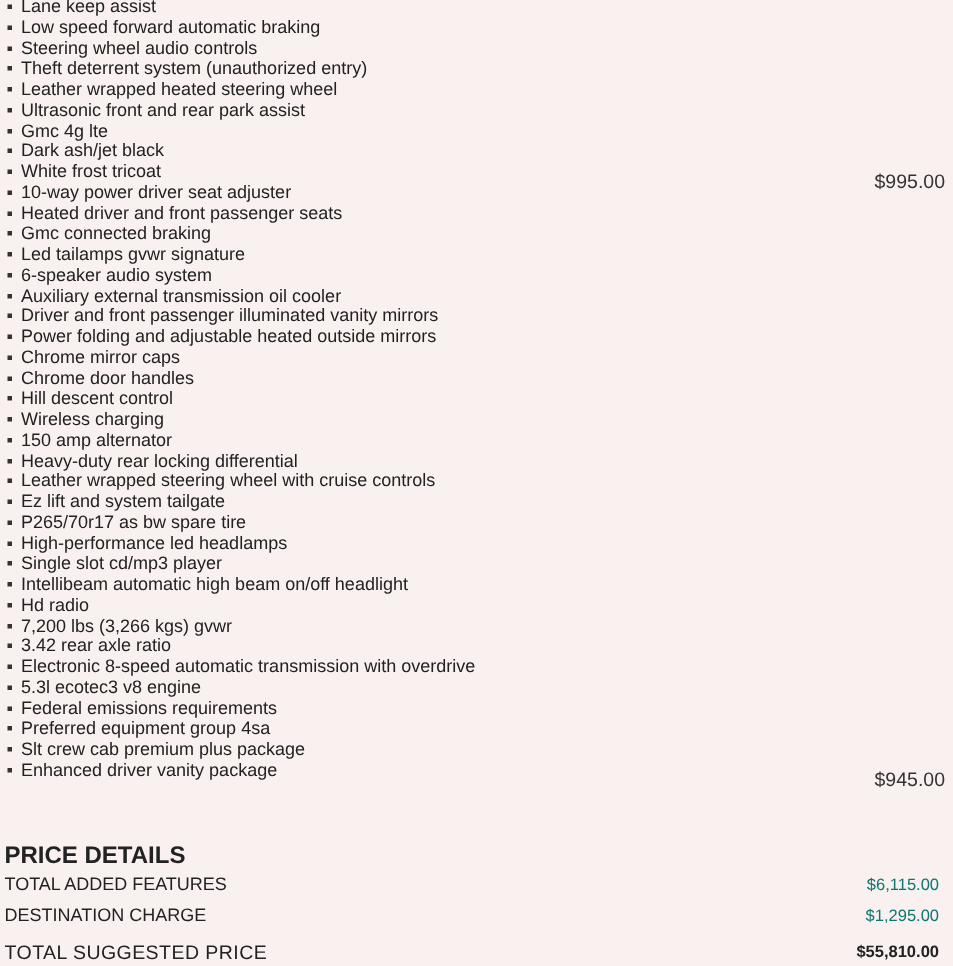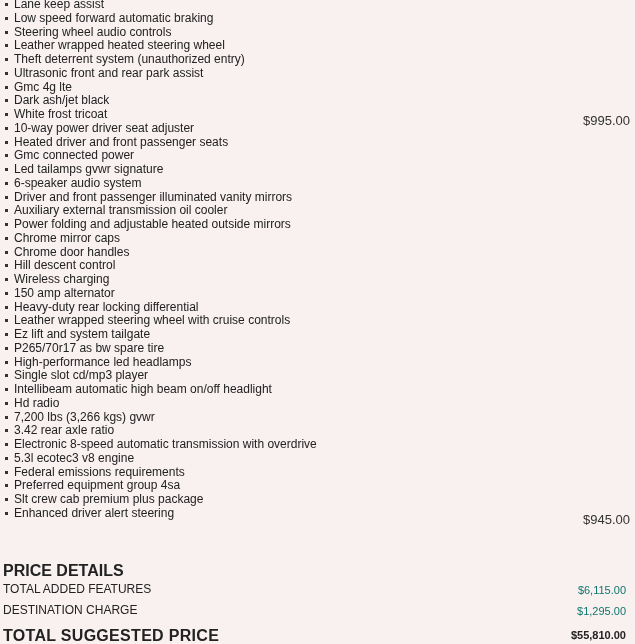--- a/index.html
+++ b/index.html
@@ -77,22 +77,22 @@
       white-space: nowrap;
     }
     .pd-value {
       position: absolute;
       right: 5px;
       top: 2px;
       font-size: 11px;
       color: #0f766e;
     }
     .pd-total .pd-label {
-      font-size: 16px;
-      font-weight: bold;
+      font-size: 13px;
+      font-weight: normal;
       letter-spacing: 0.3px;
     }
     .pd-total .pd-value {
       font-size: 11px;
       font-weight: bold;
       color: #222;
     }
   </style>
 </head>
 <body>
@@ -105,25 +105,25 @@
     <div class="feature-row">
       <span class="bullet"></span>
       <span class="feature-text">Low speed forward automatic braking</span>
     </div>
     <div class="feature-row">
       <span class="bullet"></span>
       <span class="feature-text">Steering wheel audio controls</span>
     </div>
     <div class="feature-row">
       <span class="bullet"></span>
+      <span class="feature-text">Theft deterrent system (unauthorized entry)</span>
+    </div>
+    <div class="feature-row">
+      <span class="bullet"></span>
       <span class="feature-text">Leather wrapped heated steering wheel</span>
-    </div>
-    <div class="feature-row">
-      <span class="bullet"></span>
-      <span class="feature-text">Theft deterrent system (unauthorized entry)</span>
     </div>
     <div class="feature-row">
       <span class="bullet"></span>
       <span class="feature-text">Ultrasonic front and rear park assist</span>
     </div>
     <div class="feature-row">
       <span class="bullet"></span>
       <span class="feature-text">Gmc 4g lte</span>
     </div>
     <div class="feature-row">
@@ -138,40 +138,40 @@
     <div class="feature-row">
       <span class="bullet"></span>
       <span class="feature-text">10-way power driver seat adjuster</span>
     </div>
     <div class="feature-row">
       <span class="bullet"></span>
       <span class="feature-text">Heated driver and front passenger seats</span>
     </div>
     <div class="feature-row">
       <span class="bullet"></span>
-      <span class="feature-text">Gmc connected power</span>
+      <span class="feature-text">Gmc connected braking</span>
     </div>
     <div class="feature-row">
       <span class="bullet"></span>
       <span class="feature-text">Led tailamps gvwr signature</span>
     </div>
     <div class="feature-row">
       <span class="bullet"></span>
       <span class="feature-text">6-speaker audio system</span>
     </div>
     <div class="feature-row">
       <span class="bullet"></span>
+      <span class="feature-text">Auxiliary external transmission oil cooler</span>
+    </div>
+    <div class="feature-row">
+      <span class="bullet"></span>
       <span class="feature-text">Driver and front passenger illuminated vanity mirrors</span>
     </div>
     <div class="feature-row">
       <span class="bullet"></span>
-      <span class="feature-text">Auxiliary external transmission oil cooler</span>
-    </div>
-    <div class="feature-row">
-      <span class="bullet"></span>
       <span class="feature-text">Power folding and adjustable heated outside mirrors</span>
     </div>
     <div class="feature-row">
       <span class="bullet"></span>
       <span class="feature-text">Chrome mirror caps</span>
     </div>
     <div class="feature-row">
       <span class="bullet"></span>
       <span class="feature-text">Chrome door handles</span>
     </div>
@@ -242,21 +242,21 @@
     <div class="feature-row">
       <span class="bullet"></span>
       <span class="feature-text">Preferred equipment group 4sa</span>
     </div>
     <div class="feature-row">
       <span class="bullet"></span>
       <span class="feature-text">Slt crew cab premium plus package</span>
     </div>
     <div class="feature-row">
       <span class="bullet"></span>
-      <span class="feature-text">Enhanced driver alert steering</span>
+      <span class="feature-text">Enhanced driver vanity package</span>
       <span class="feature-price">$945.00</span>
     </div>
   </div>
 
 <div class="price-details">
   <div class="pd-heading">PRICE DETAILS</div>
 
   <div class="pd-row" style="top:22px;">
     <span class="pd-label">TOTAL ADDED FEATURES</span>
     <span class="pd-value">$6,115.00</span>

